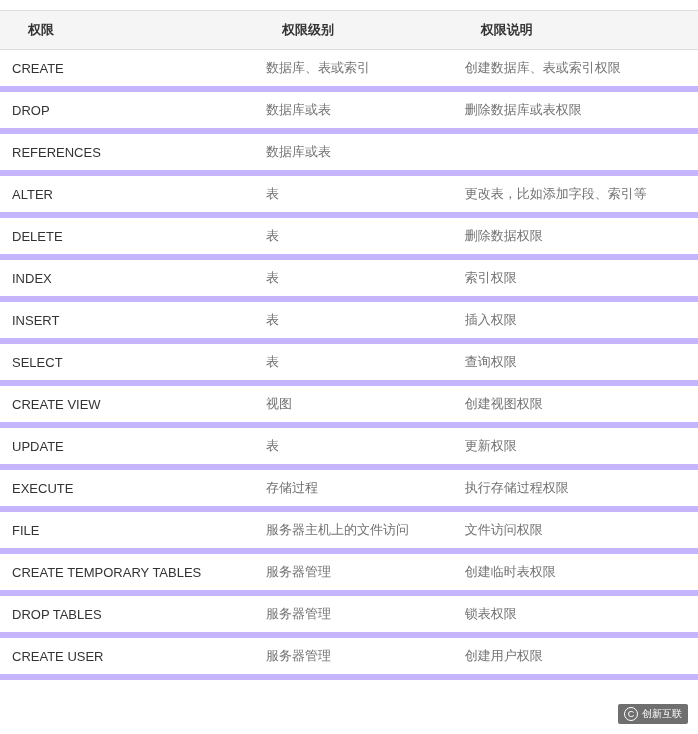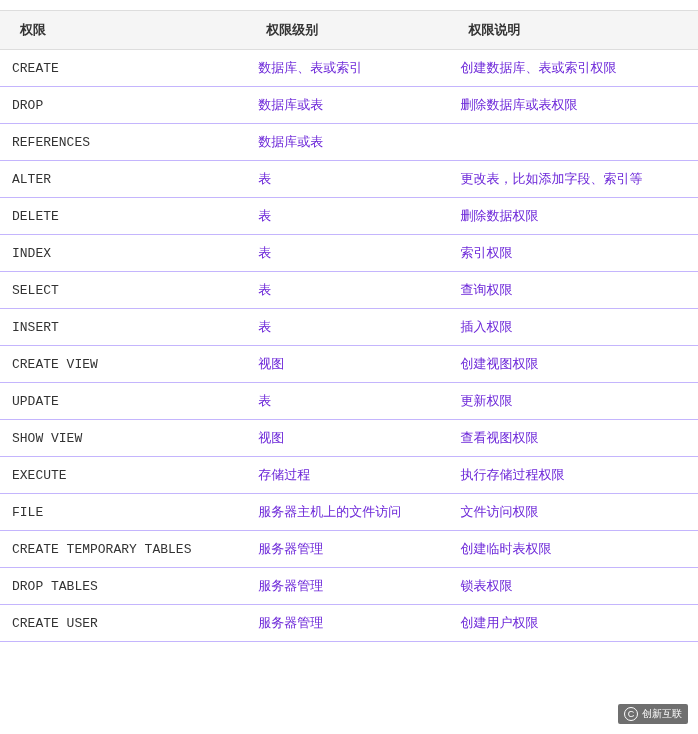--- a/index.html
+++ b/index.html
@@ -20,35 +20,34 @@
       padding: 10px 0;
     }
     table {
       width: 100%;
       border-collapse: collapse;
     }
     thead tr th {
       background: #f5f5f5;
       border-bottom: 1px solid #ddd;
       border-top: 1px solid #ddd;
-      padding: 10px 20px;
+      padding: 10px 28px;
       text-align: left;
       font-weight: bold;
       font-size: 13px;
       color: #333;
     }
     tbody tr {
-      border-bottom: 1px solid #c4b5fd;
-      font-family: Liberation Mono, monospace;
+      border-bottom: 6px solid #c4b5fd;
     }
     tbody tr td {
       padding: 9px 12px;
       vertical-align: middle;
       font-size: 13px;
-      color: #6d28d9;
+      color: #737373;
     }
     tbody tr td:first-child {
       font-weight: 500;
       color: #333;
     }
     .watermark {
       position: fixed;
       bottom: 10px;
       right: 10px;
       background: #333;
@@ -109,43 +108,38 @@
           <td>DELETE</td>
           <td>表</td>
           <td>删除数据权限</td>
         </tr>
         <tr>
           <td>INDEX</td>
           <td>表</td>
           <td>索引权限</td>
         </tr>
         <tr>
+          <td>INSERT</td>
+          <td>表</td>
+          <td>插入权限</td>
+        </tr>
+        <tr>
           <td>SELECT</td>
           <td>表</td>
           <td>查询权限</td>
-        </tr>
-        <tr>
-          <td>INSERT</td>
-          <td>表</td>
-          <td>插入权限</td>
         </tr>
         <tr>
           <td>CREATE VIEW</td>
           <td>视图</td>
           <td>创建视图权限</td>
         </tr>
         <tr>
           <td>UPDATE</td>
           <td>表</td>
           <td>更新权限</td>
-        </tr>
-        <tr>
-          <td>SHOW VIEW</td>
-          <td>视图</td>
-          <td>查看视图权限</td>
         </tr>
         <tr>
           <td>EXECUTE</td>
           <td>存储过程</td>
           <td>执行存储过程权限</td>
         </tr>
         <tr>
           <td>FILE</td>
           <td>服务器主机上的文件访问</td>
           <td>文件访问权限</td>

